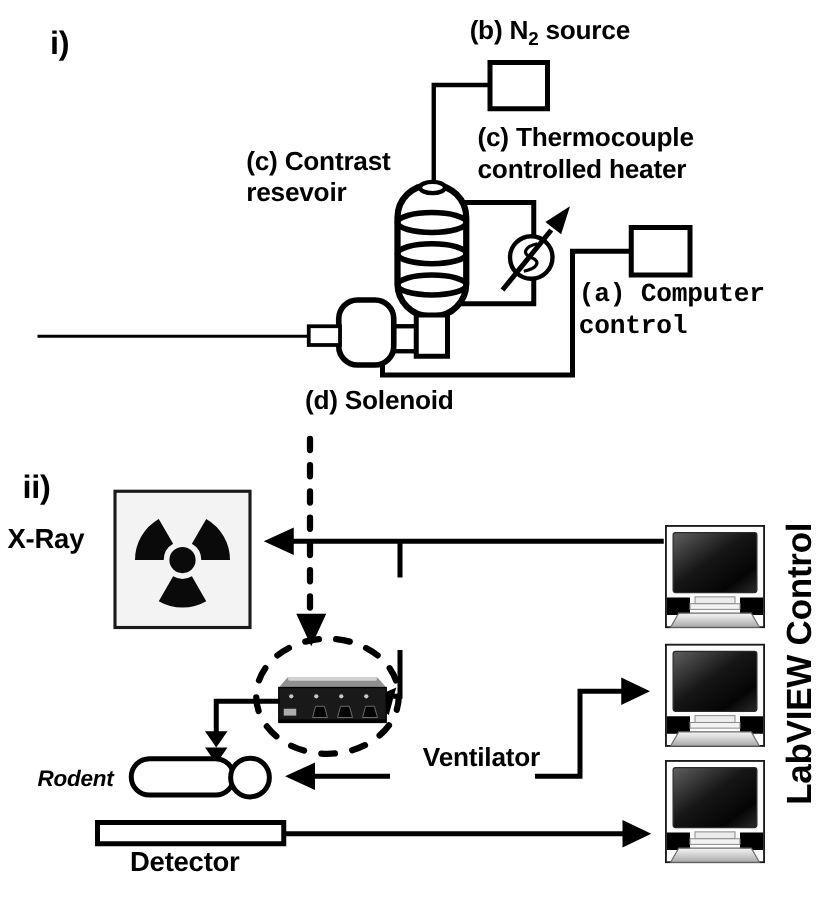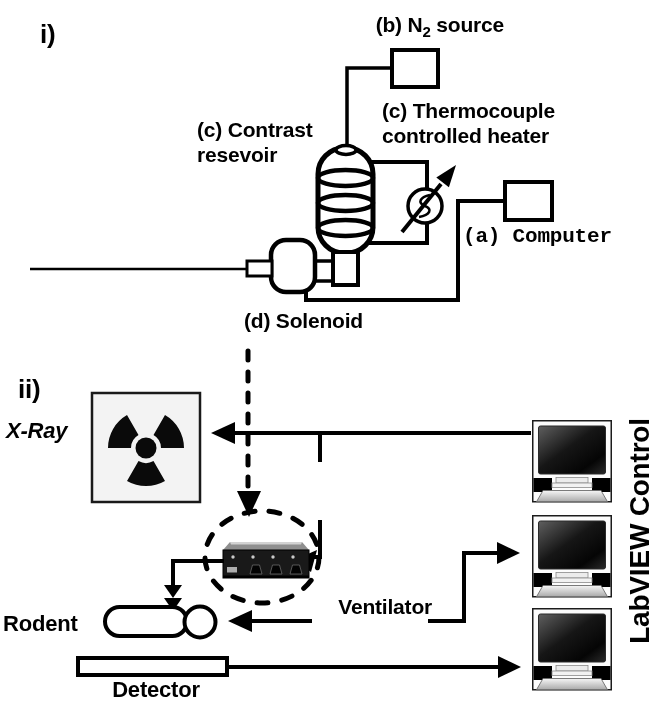--- a/index.html
+++ b/index.html
@@ -143,33 +143,34 @@
     <div>resevoir</div>
   </div>
 
   <div class="lbl" style="left:382px;top:98px;">
     <div>(c) Thermocouple</div>
     <div>controlled heater</div>
   </div>
 
   <div class="lbl" style="left:463px;top:224px;font-family:Liberation Mono, monospace;">
     <div>(a) Computer</div>
+    <div>control</div>
   </div>
 
 
   <div class="lbl" style="left:228px;top:308px;margin-left:16px;">(d) Solenoid</div>
 
   <div class="lbl marker" style="left:18px;top:377px;">ii)</div>
 
-  <div class="lbl" style="left:6px;top:418px;font-size:22px;font-style:italic;">X-Ray</div>
+  <div class="lbl" style="left:6px;top:418px;font-size:22px;">X-Ray</div>
 
 
   <div class="lbl ctr" style="left:306px;top:594px;width:126px;">
     <div>Ventilator</div>
   </div>
 
-  <div class="lbl" style="left:3px;top:611px;font-size:22px;">Rodent</div>
+  <div class="lbl" style="left:30px;top:611px;font-size:18px;font-style:italic;">Rodent</div>
 
-  <div class="lbl" style="left:104px;top:677px;width:104px;text-align:center;font-size:22px;">Detector</div>
+  <div class="lbl" style="left:104px;top:677px;width:104px;text-align:left;font-size:22px;">Detector</div>
 
   <div class="lbl rot" style="left:522px;top:516px;width:240px;height:30px;">LabVIEW Control</div>
 
 </div>
 
 </body></html>

